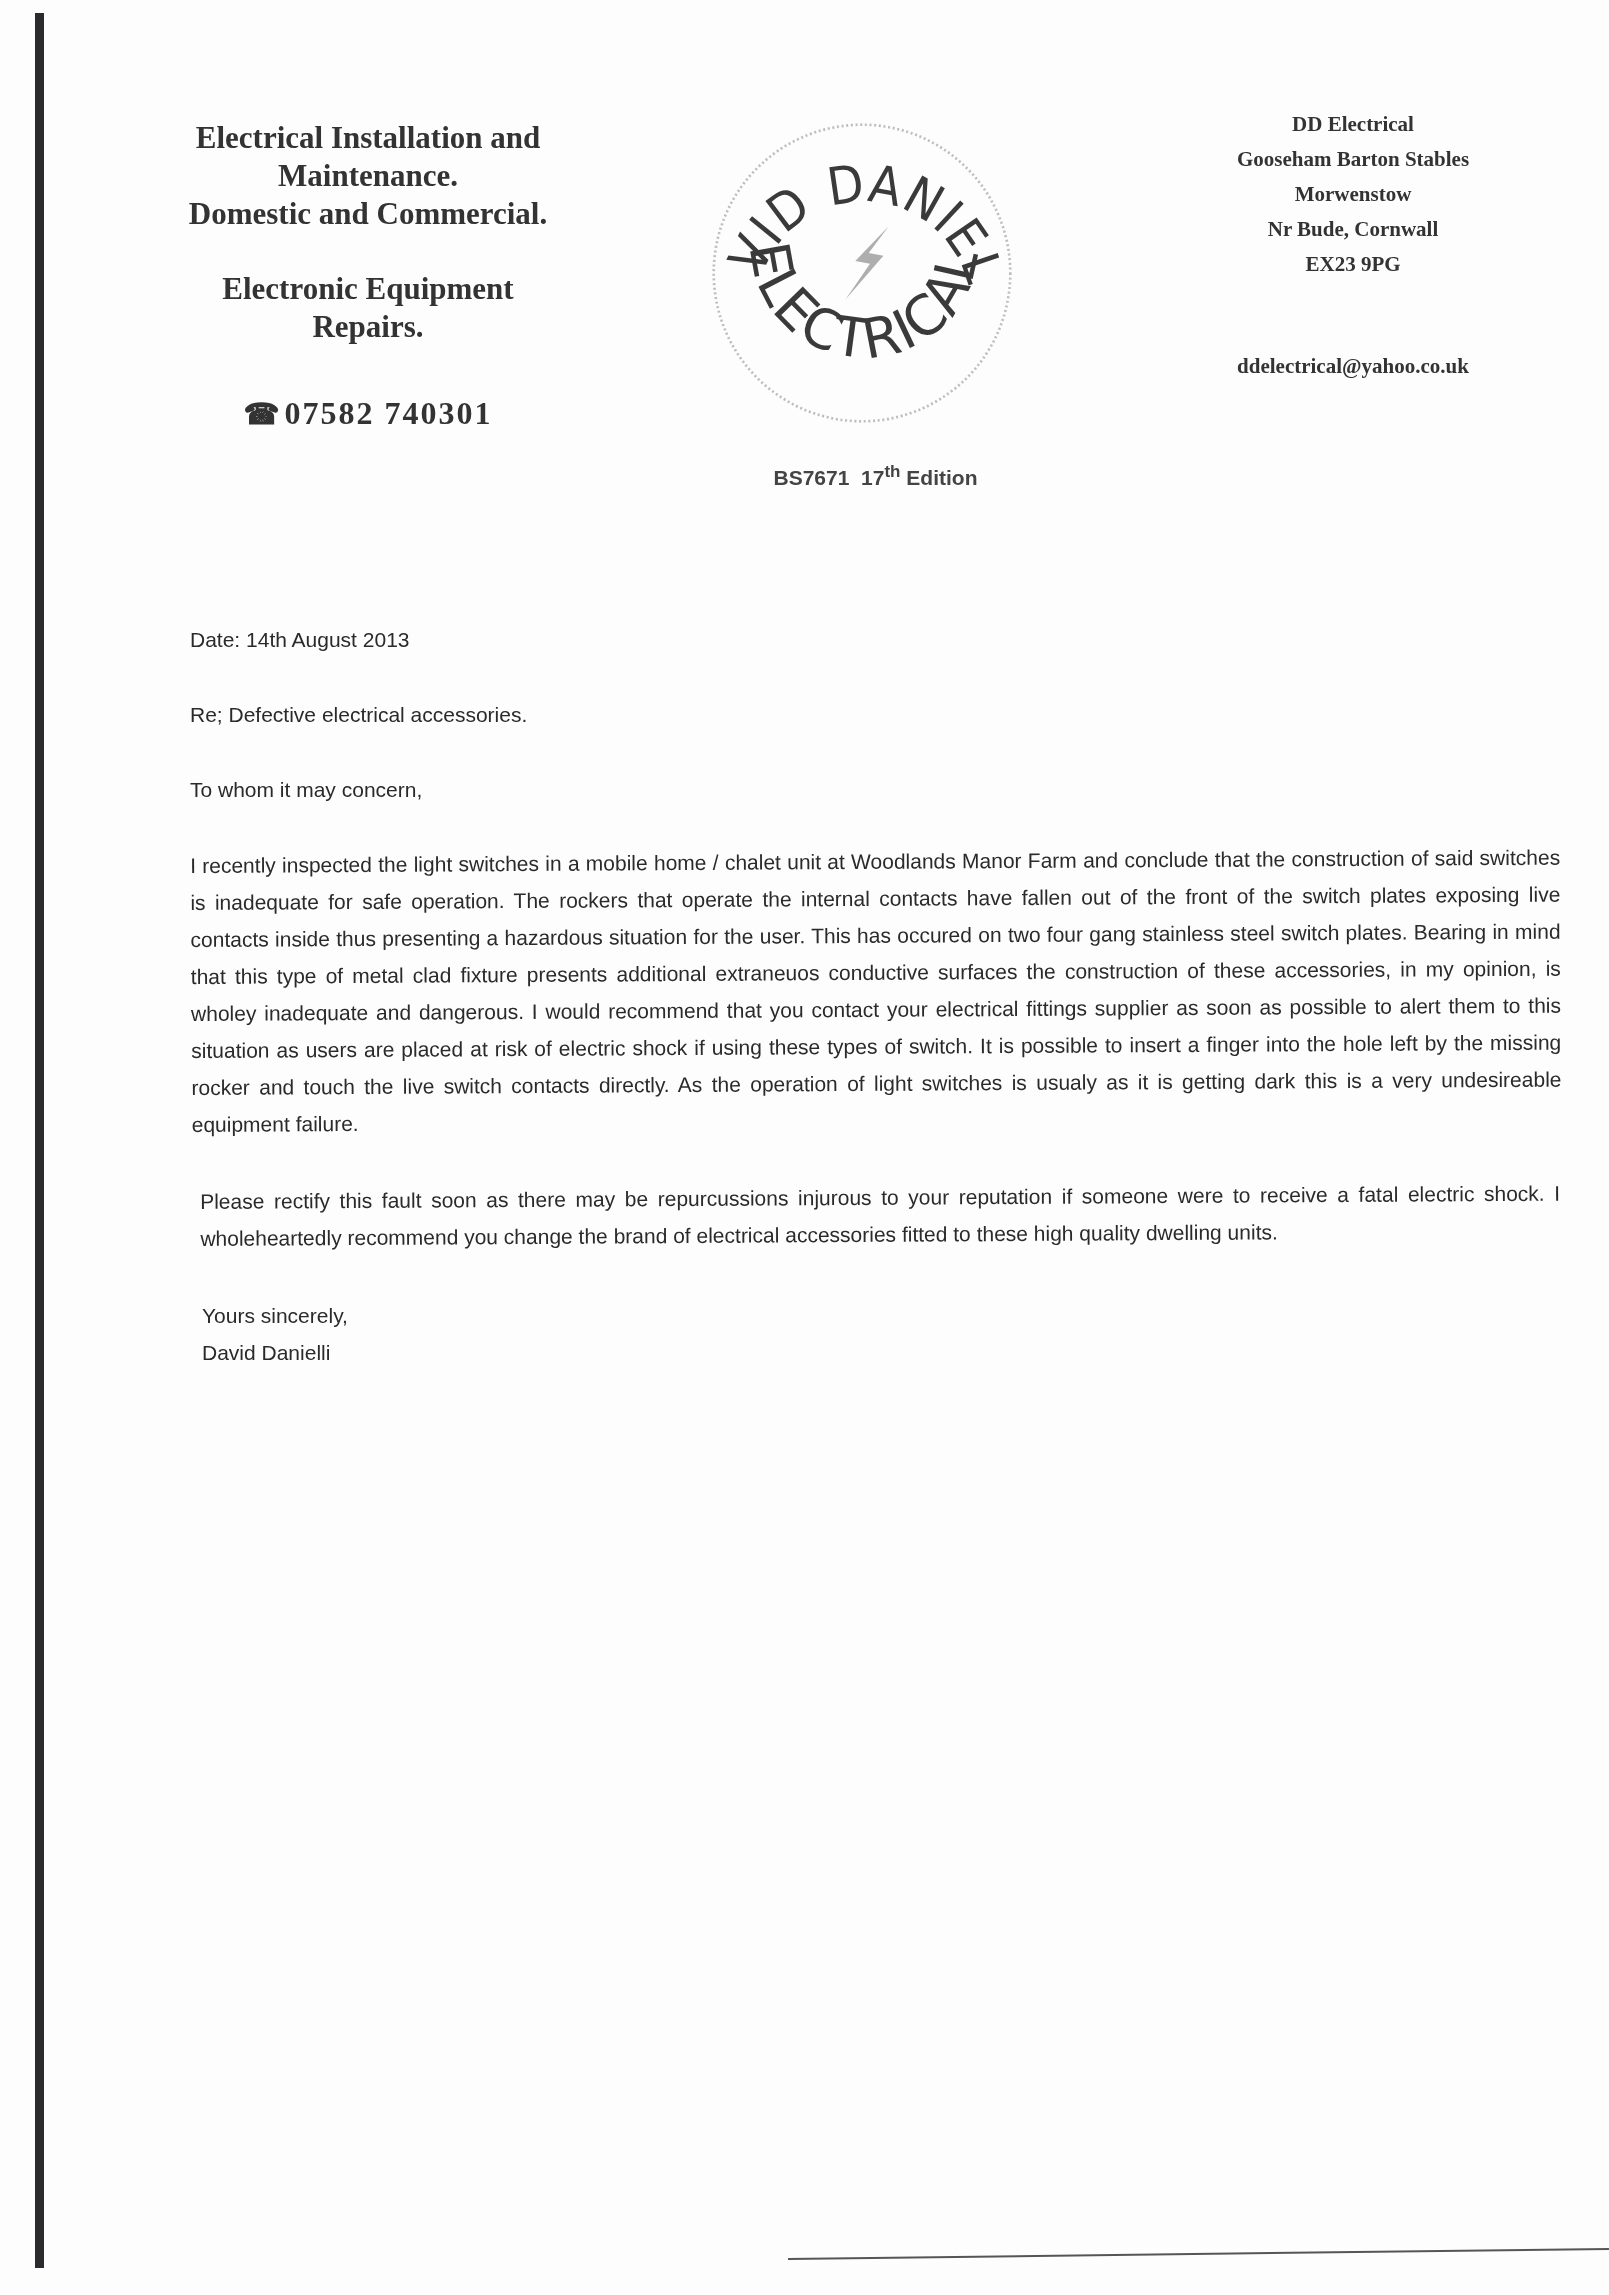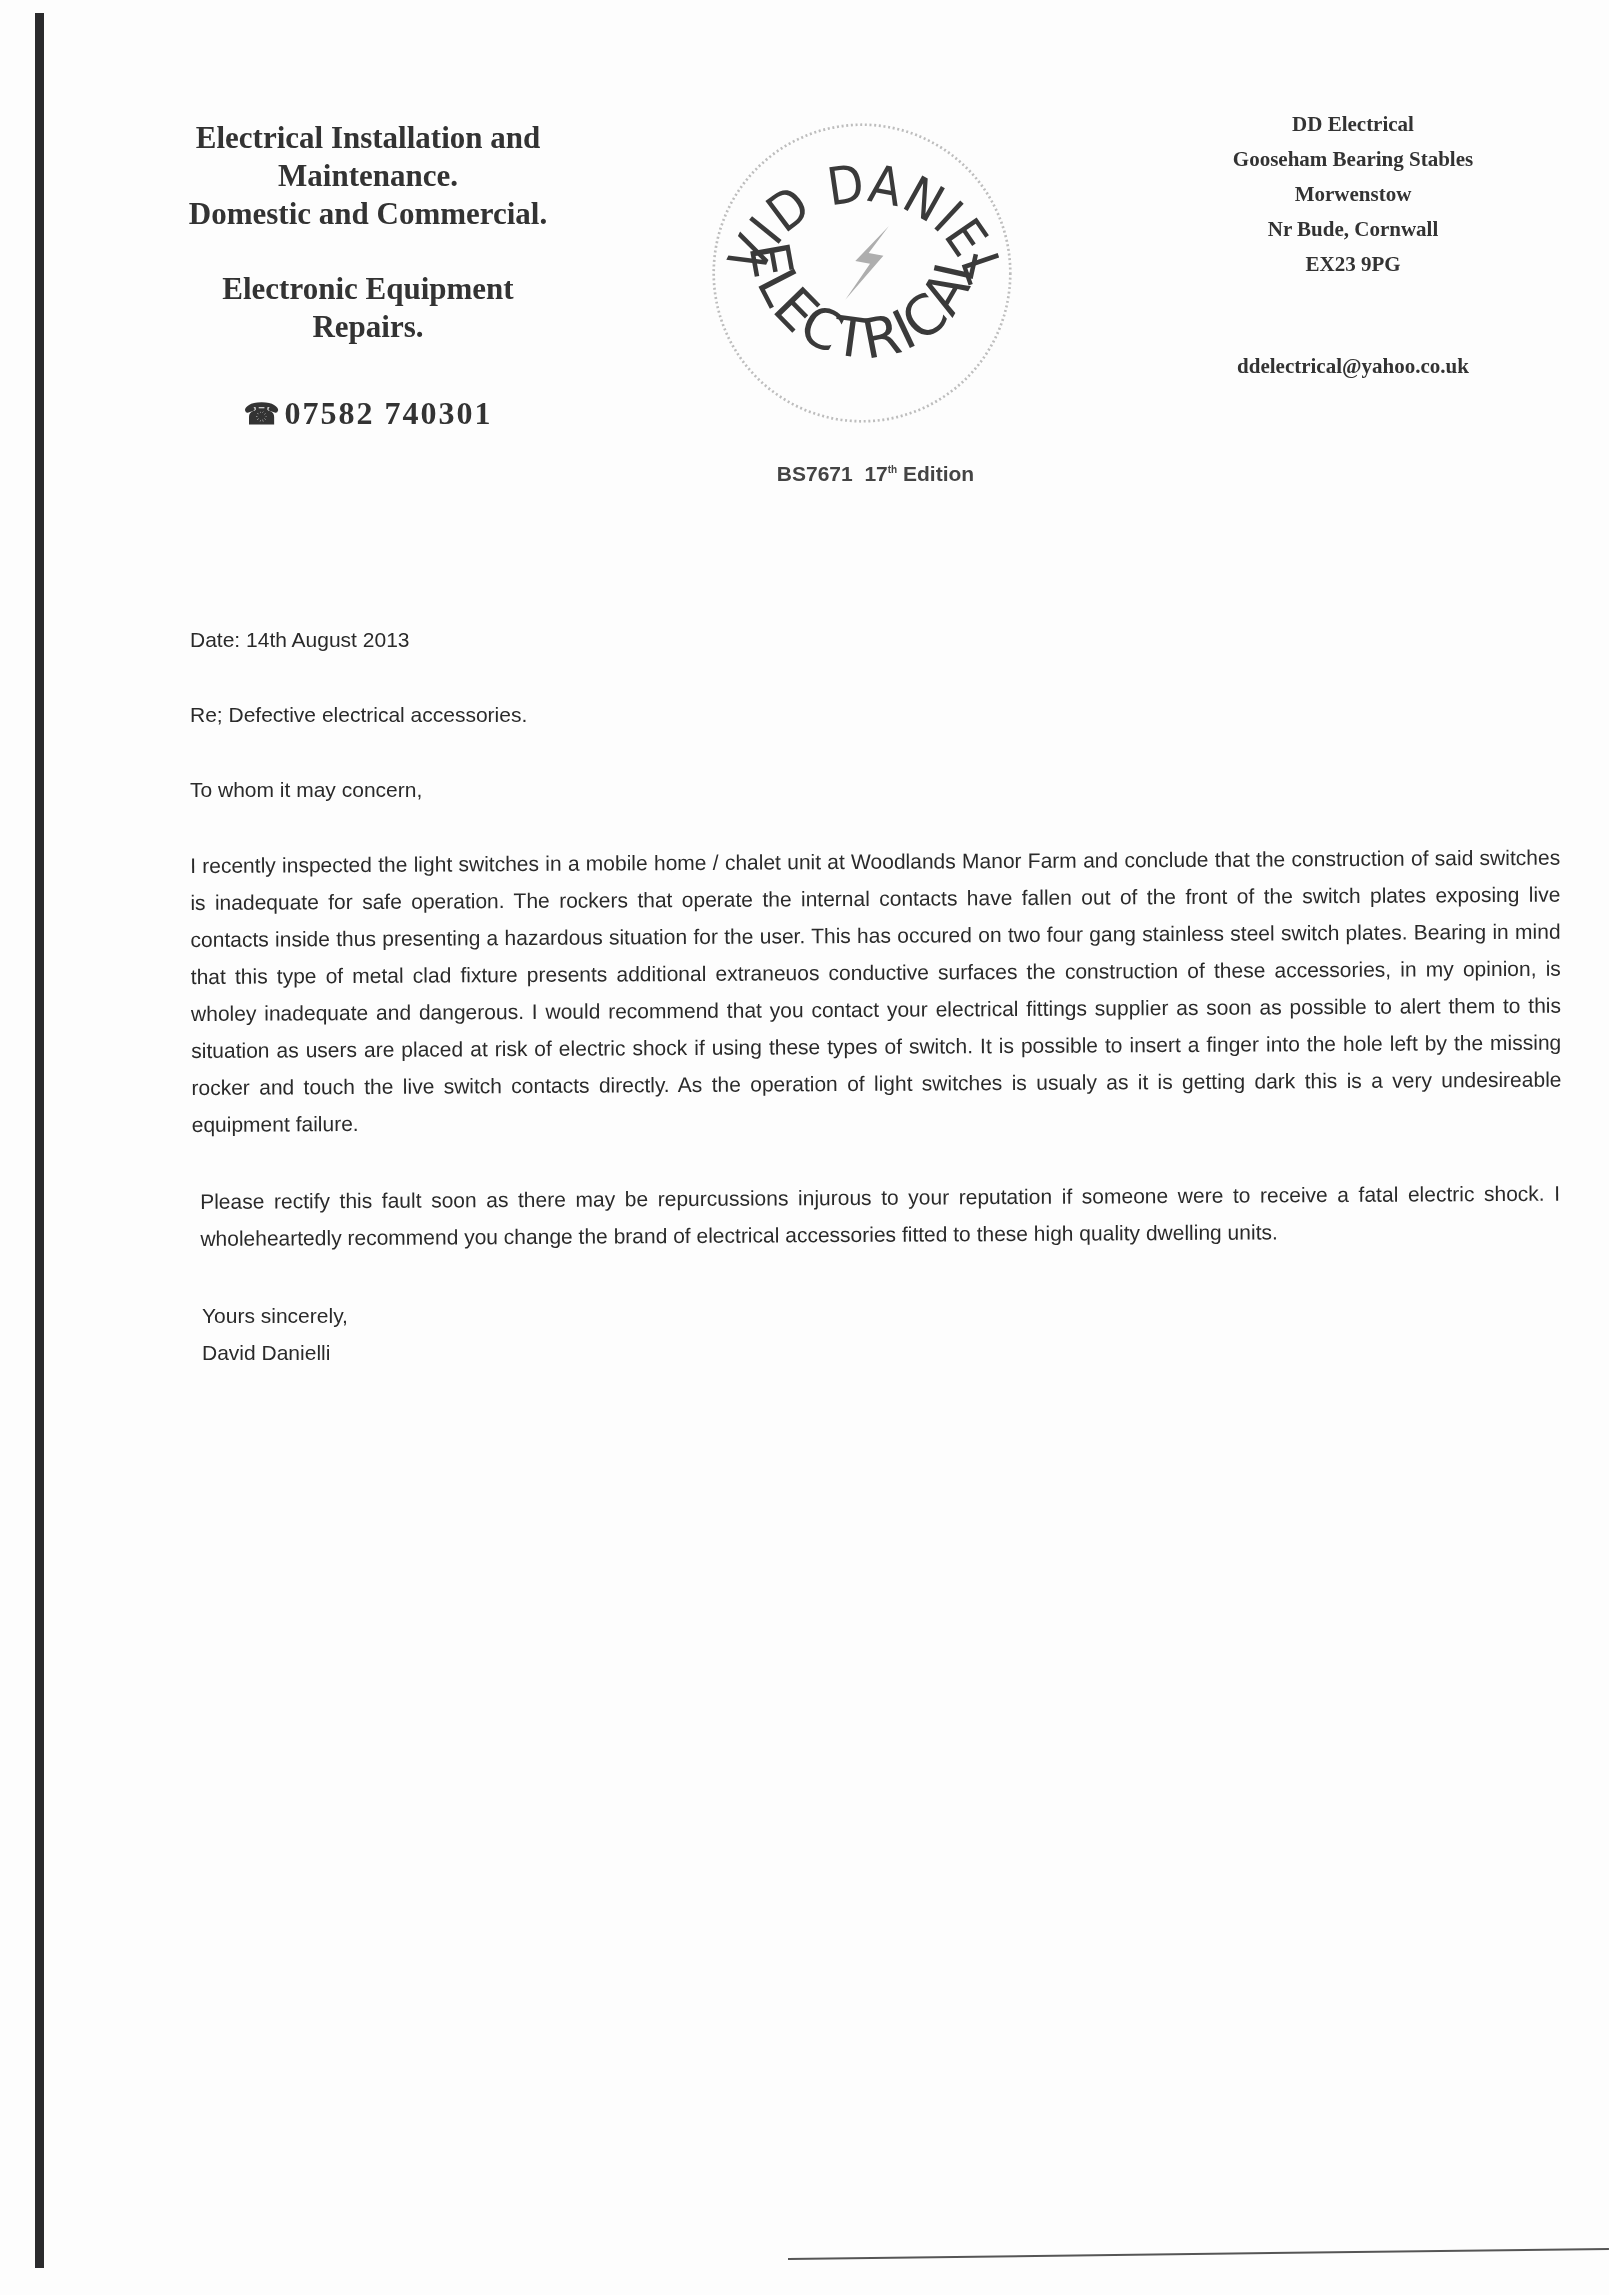--- a/index.html
+++ b/index.html
@@ -65,21 +65,21 @@
     position: absolute;
     left: 755px;
     top: 462px;
     width: 241px;
     text-align: center;
     font-family: "Liberation Sans", sans-serif;
     font-weight: bold;
     font-size: 21px;
     color: #444;
   }
-  .bs sup { font-size: 10px; }
+  .bs sup { font-size: 17px; }
   .letter {
     position: absolute;
     left: 190px;
     top: 621px;
     width: 1370px;
     font-family: "Liberation Sans", sans-serif;
     font-size: 21px;
     line-height: 37px;
     color: #2a2a2a;
   }
@@ -132,21 +132,21 @@
     </g>
   </svg>
 </div>
 
 <div class="bs">
   <span>BS7671</span>&nbsp;&nbsp;<span>17</span><sup>th</sup> <span>Edition</span>
 </div>
 
 <div class="hdr hdr-right">
   <div>DD Electrical</div>
-  <div>Gooseham Bearing Stables</div>
+  <div>Gooseham Barton Stables</div>
   <div>Morwenstow</div>
   <div>Nr Bude, Cornwall</div>
   <div>EX23 9PG</div>
   <div class="email">ddelectrical@yahoo.co.uk</div>
 </div>
 
 <div class="letter">
   <p class="date">Date: 14th August 2013</p>
   <p class="re">Re; Defective electrical accessories.</p>
   <p class="salutation">To whom it may concern,</p>

